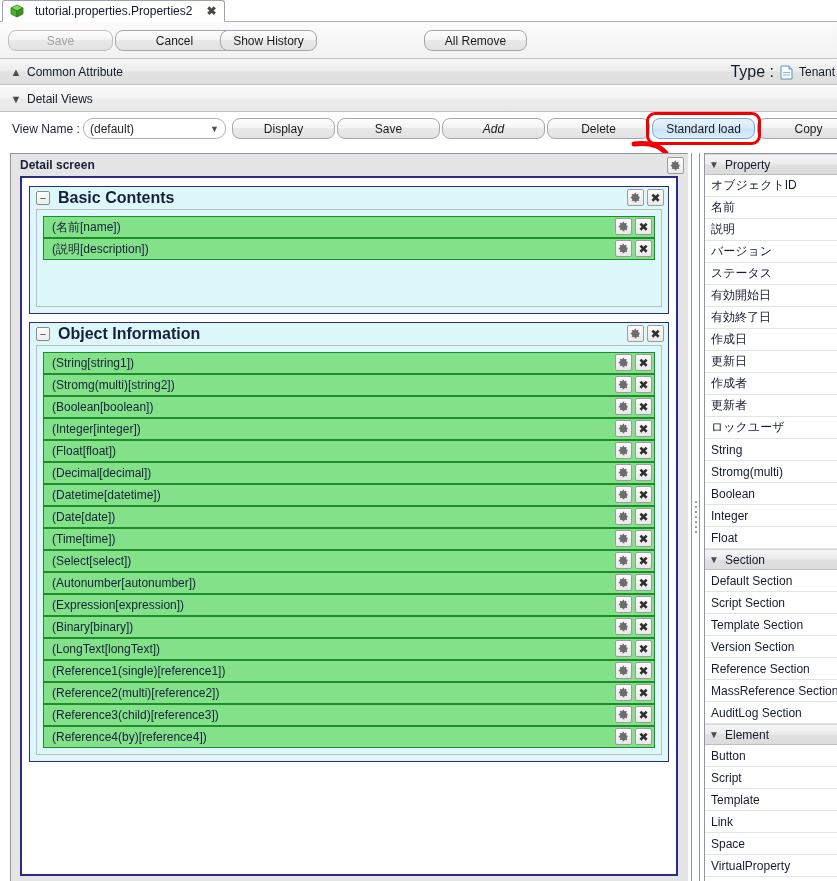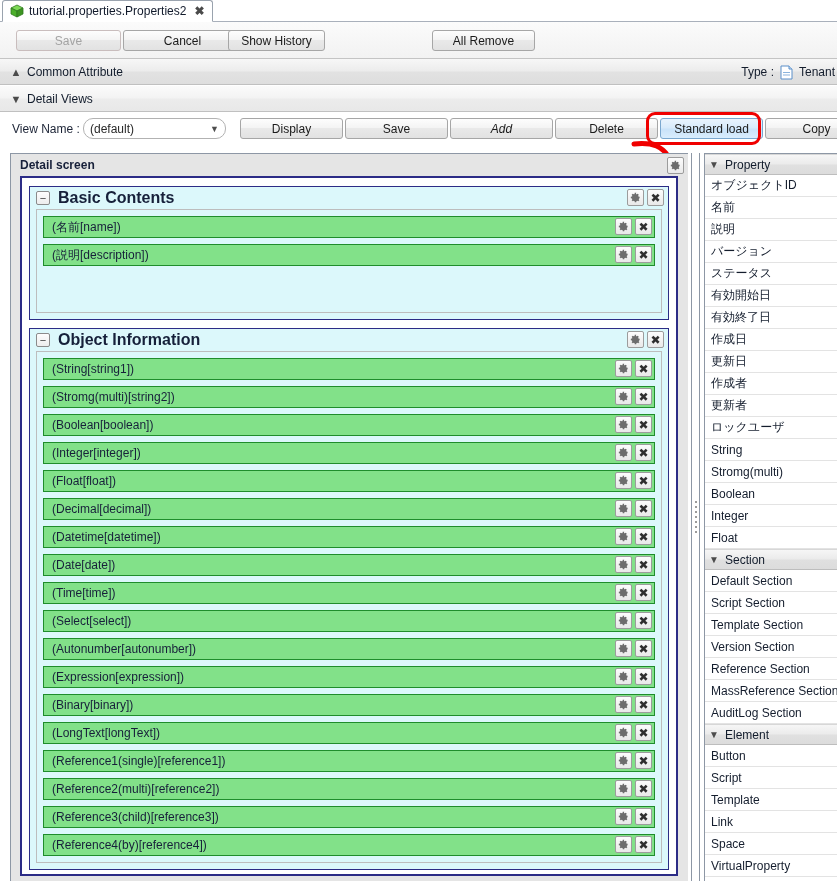--- a/index.html
+++ b/index.html
@@ -14,21 +14,21 @@
   * { box-sizing: border-box; }
 
   
   .tabbar {
     position: absolute; left: 0; top: 0; width: 837px; height: 22px;
     background: #ffffff;
     border-bottom: 1px solid #a9b0bb;
   }
   .tab {
     position: absolute; left: 2px; top: 0; height: 22px;
-    display: flex; align-items: center; gap: 5px;
+    display: flex; align-items: center; gap: 11px;
     padding: 0 8px 0 7px;
     background: #ffffff;
     border: 1px solid #9aa3ae;
     border-bottom: 1px solid #ffffff;
     border-top-left-radius: 3px; border-top-right-radius: 3px;
   }
   .tab-icon { width: 14px; height: 14px; position: relative; flex: none; }
   .tab-icon svg { display: block; }
   .tab-label { font-size: 12px; color: #111a2b; white-space: nowrap; }
   .tab-close {
@@ -39,28 +39,27 @@
   
   .toolbar {
     position: absolute; left: 0; top: 22px; width: 837px; height: 37px;
     background: linear-gradient(to bottom,#fbfbfb 0%, #f2f2f2 100%);
     border-bottom: 1px solid #c4c4c4;
   }
   .btn {
     position: absolute;
     height: 21px;
     border: 1px solid #a6a6a6;
-    border-radius: 3px;
+    border-radius: 8px;
     background: linear-gradient(to bottom,#fdfdfd 0%,#f4f4f4 45%,#e9e9e9 50%,#e2e2e2 100%);
     color: #1b1b1b;
     font-size: 12px;
     display: flex; align-items: center; justify-content: center;
     cursor: pointer;
     white-space: nowrap;
-    margin-left: 8px;
   }
   .btn.disabled { color: #a3a3a3; border-color: #c9bdbd; }
 
   .btn-save-tb  { left: 8px;   top: 30px; width: 105px; }
   .btn-cancel   { left: 115px; top: 30px; width: 119px; }
   .btn-history  { left: 220px; top: 30px; width: 97px; }
   .btn-allrm    { left: 424px; top: 30px; width: 103px; }
 
   
   .secbar {
@@ -70,21 +69,21 @@
     display: flex; align-items: center;
   }
   .secbar.common { top: 59px; }
   .secbar.detail { top: 86px; background: linear-gradient(to bottom,#fbfbfb 0%,#f3f3f3 48%,#ececec 52%,#e8e8e8 100%); }
   .sec-caret { margin-left: 9px; width: 14px; font-size: 11px; color: #4b4b4b; text-align: center; }
   .sec-title { margin-left: 4px; font-size: 12px; color: #121c2c; }
   .type-block {
     position: absolute; right: 0px; top: 0; height: 26px;
     display: flex; align-items: center; gap: 6px; padding-right: 2px;
   }
-  .type-label { font-size: 12px; color: #141d2d; margin-left: 20px; }
+  .type-label { font-size: 16px; color: #141d2d; margin-left: 20px; }
   .doc-icon { width: 13px; height: 15px; }
   .type-value { font-size: 12px; color: #141d2d; }
 
   
   .viewrow { position: absolute; left: 0; top: 113px; width: 837px; height: 37px; background: #ffffff; }
   .viewname-label { position: absolute; left: 12px; top: 122px; font-size: 12px; color: #1b2335; }
   .vselect {
     position: absolute; left: 83px; top: 118px; width: 143px; height: 21px;
     border: 1px solid #b2b2b2; background: #ffffff; border-radius: 10px;
     display: flex; align-items: center; padding: 0 6px;
@@ -137,21 +136,21 @@
   .blk-tools { position: absolute; right: 4px; top: 2px; display: flex; gap: 3px; }
   .tool-btn {
     width: 17px; height: 17px; border: 1px solid #9c9c9c; border-radius: 2px;
     background: linear-gradient(to bottom,#fcfcfc,#e9e9e9);
     display: flex; align-items: center; justify-content: center; cursor: pointer;
   }
   .blk-body { margin: 0 6px 6px 6px; border: 1px solid #bdbdbd; background: #dcf8fb; padding: 6px 6px 6px 6px; }
   .blk-body.tall { padding-bottom: 46px; }
 
   .row {
-    position: relative; height: 22px; margin-bottom: 6px;
+    position: relative; height: 22px; 
     background: #82e189; border: 1px solid #1f8d2c;
     display: flex; align-items: center; padding-left: 8px;
   }
   .row:last-child { margin-bottom: 0; }
   .row-label { font-size: 12px; color: #17203a; }
   .row-tools { position: absolute; right: 2px; top: 1px; display: flex; gap: 3px; }
   .row-tools .tool-btn { width: 17px; height: 17px; }
 
   .gear-svg { display:block; }
   .x-glyph { font-size: 12px; color: #2e2e2e; line-height: 1; }

